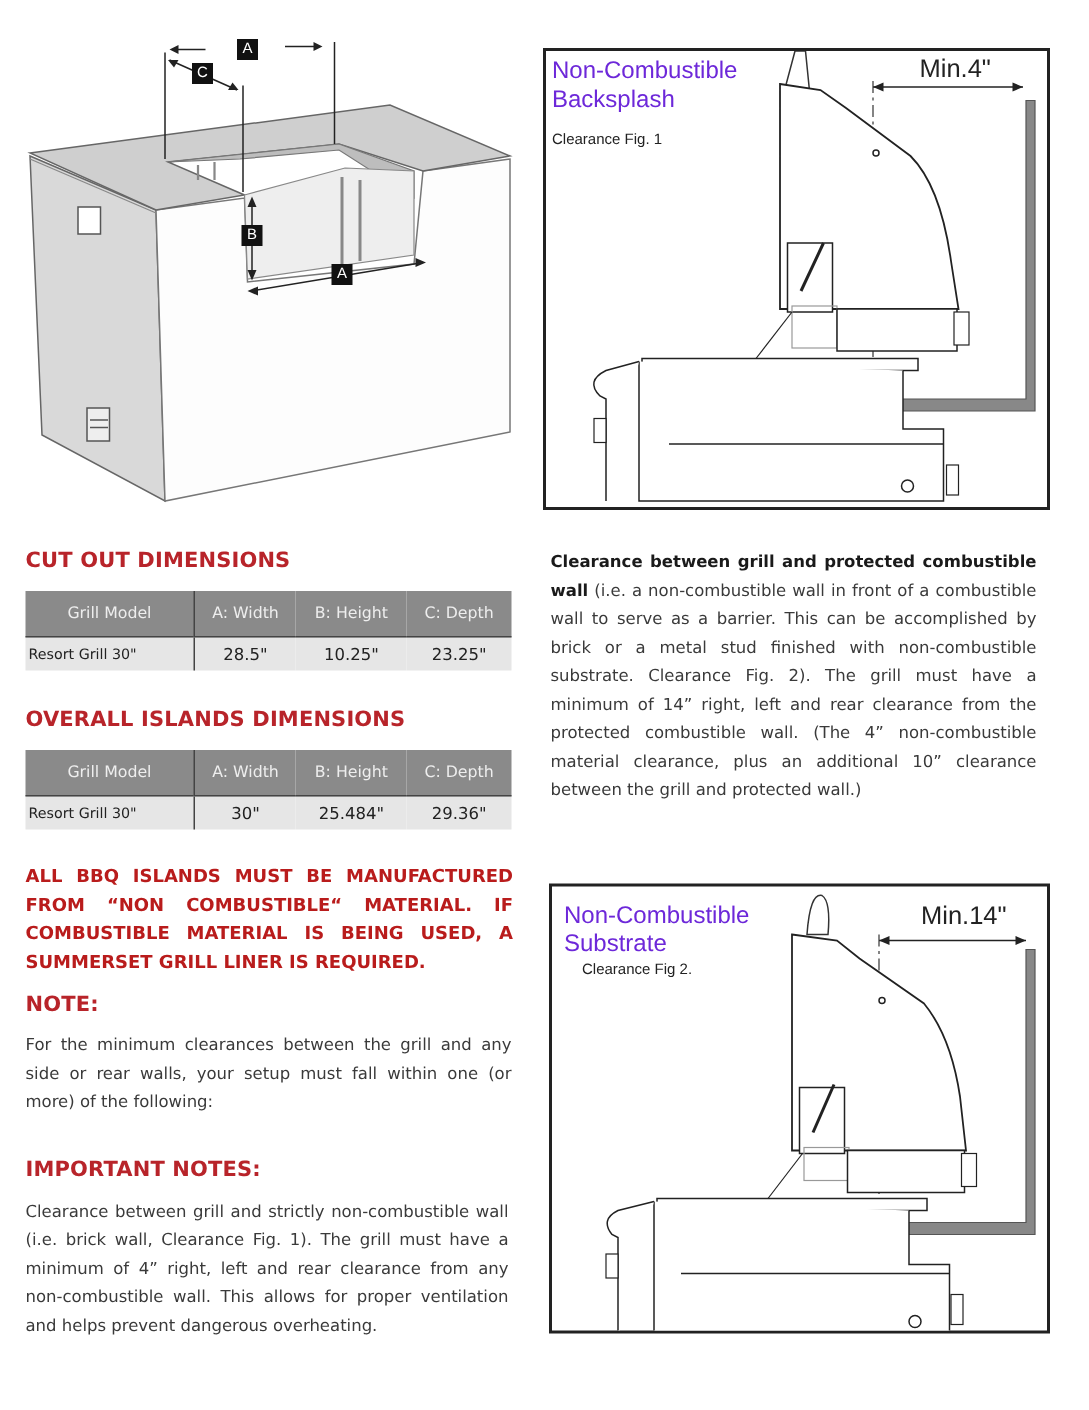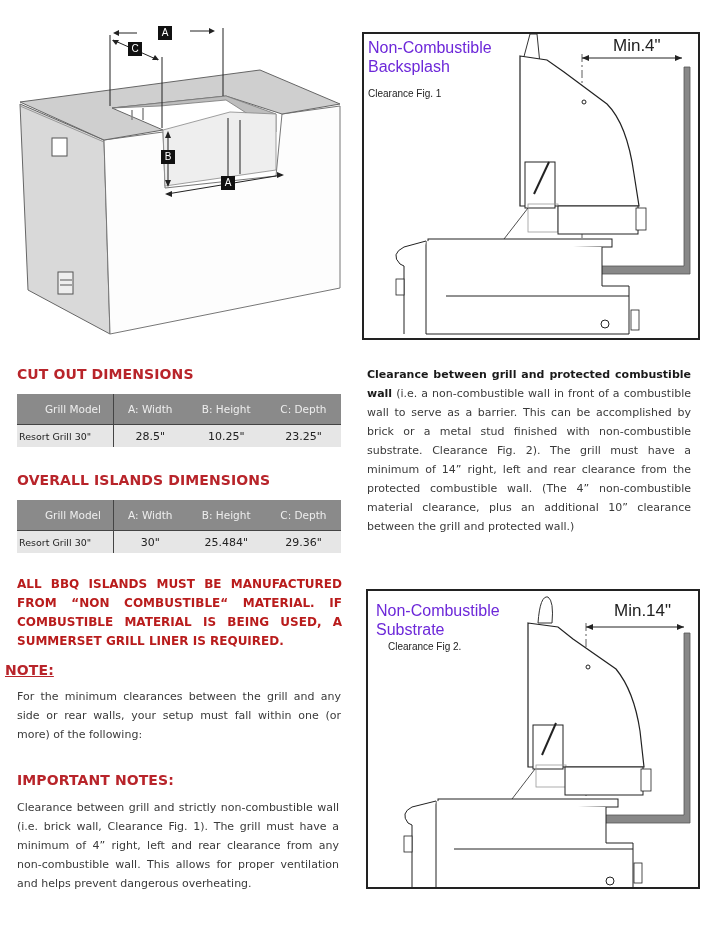--- a/index.html
+++ b/index.html
@@ -20,21 +20,21 @@
 
   
   .red-head { position: absolute; font-family: "DejaVu Sans", sans-serif; font-weight: bold; color: #b8242a; font-size: 14px; letter-spacing: 0.1px; }
 
   
   .dim-table { position: absolute; left: 17px; width: 324px; border-collapse: collapse; font-family: "DejaVu Sans", sans-serif; }
   .dim-table th { background: #8a8a8a; color: #eeeeee; font-weight: normal; font-size: 10.5px; height: 30px; padding: 0; }
   .dim-table td { background: #e6e6e6; color: #222; font-size: 11px; height: 22px; padding: 0; text-align: center; }
   .dim-table th:first-child, .dim-table td:first-child { border-right: 1.5px solid #444; width: 84px; }
   .dim-table td:first-child { font-size: 9.5px; text-align: left; padding-left: 2px; }
-  .dim-table th:first-child { text-align: right; padding-right: 12px; }
+  .dim-table th:first-child { text-align: right; padding-right: 28px; }
   .dim-table thead tr { border-bottom: 1.5px solid #444; }
 
   .bold-warning { position: absolute; left: 17px; top: 575px; width: 325px; font-family: "DejaVu Sans", sans-serif; font-weight: bold; font-size: 12px; line-height: 19px; color: #b91c1c; text-align: justify; text-align-last: left; }
 
   .body-text { position: absolute; font-family: "DejaVu Sans", sans-serif; font-size: 11px; line-height: 19px; color: #3a3a3a; text-align: justify; }
   #note-text { left: 17px; top: 687px; width: 324px; }
   #important-text { left: 17px; top: 798px; width: 322px; }
   #protected-text { left: 367px; top: 365px; width: 324px; }
   #protected-text b { color: #1a1a1a; }
 </style>
@@ -196,19 +196,19 @@
       <td>Resort Grill 30"</td>
       <td>30"</td>
       <td>25.484"</td>
       <td>29.36"</td>
     </tr>
   </tbody>
 </table>
 
 <div class="bold-warning">ALL BBQ ISLANDS MUST BE MANUFACTURED FROM “NON COMBUSTIBLE“ MATERIAL. IF COMBUSTIBLE MATERIAL IS BEING USED, A SUMMERSET GRILL LINER IS REQUIRED.</div>
 
-<div class="red-head" style="left:5px;top:662px;text-decoration:underline;">NOTE:</div>
+<div class="red-head" style="left:17px;top:662px;">NOTE:</div>
 <div id="note-text" class="body-text">For the minimum clearances between the grill and any side or rear walls, your setup must fall within one (or more) of the following:</div>
 
 <div class="red-head" style="left:17px;top:772px;">IMPORTANT NOTES:</div>
 <div id="important-text" class="body-text">Clearance between grill and strictly non-combustible wall (i.e. brick wall, Clearance Fig. 1). The grill must have a minimum of 4” right, left and rear clearance from any non-combustible wall. This allows for proper ventilation and helps prevent dangerous overheating.</div>
 
 <div id="protected-text" class="body-text"><b>Clearance between grill and protected combustible wall</b><span> (i.e. a non-combustible wall in front of a combustible wall to serve as a barrier. This can be accomplished by brick or a metal stud finished with non-combustible substrate. Clearance Fig. 2). The grill must have a minimum of 14” right, left and rear clearance from the protected combustible wall. (The 4” non-combustible material clearance, plus an additional 10” clearance between the grill and protected wall.)</span></div>
 
 </body></html>

